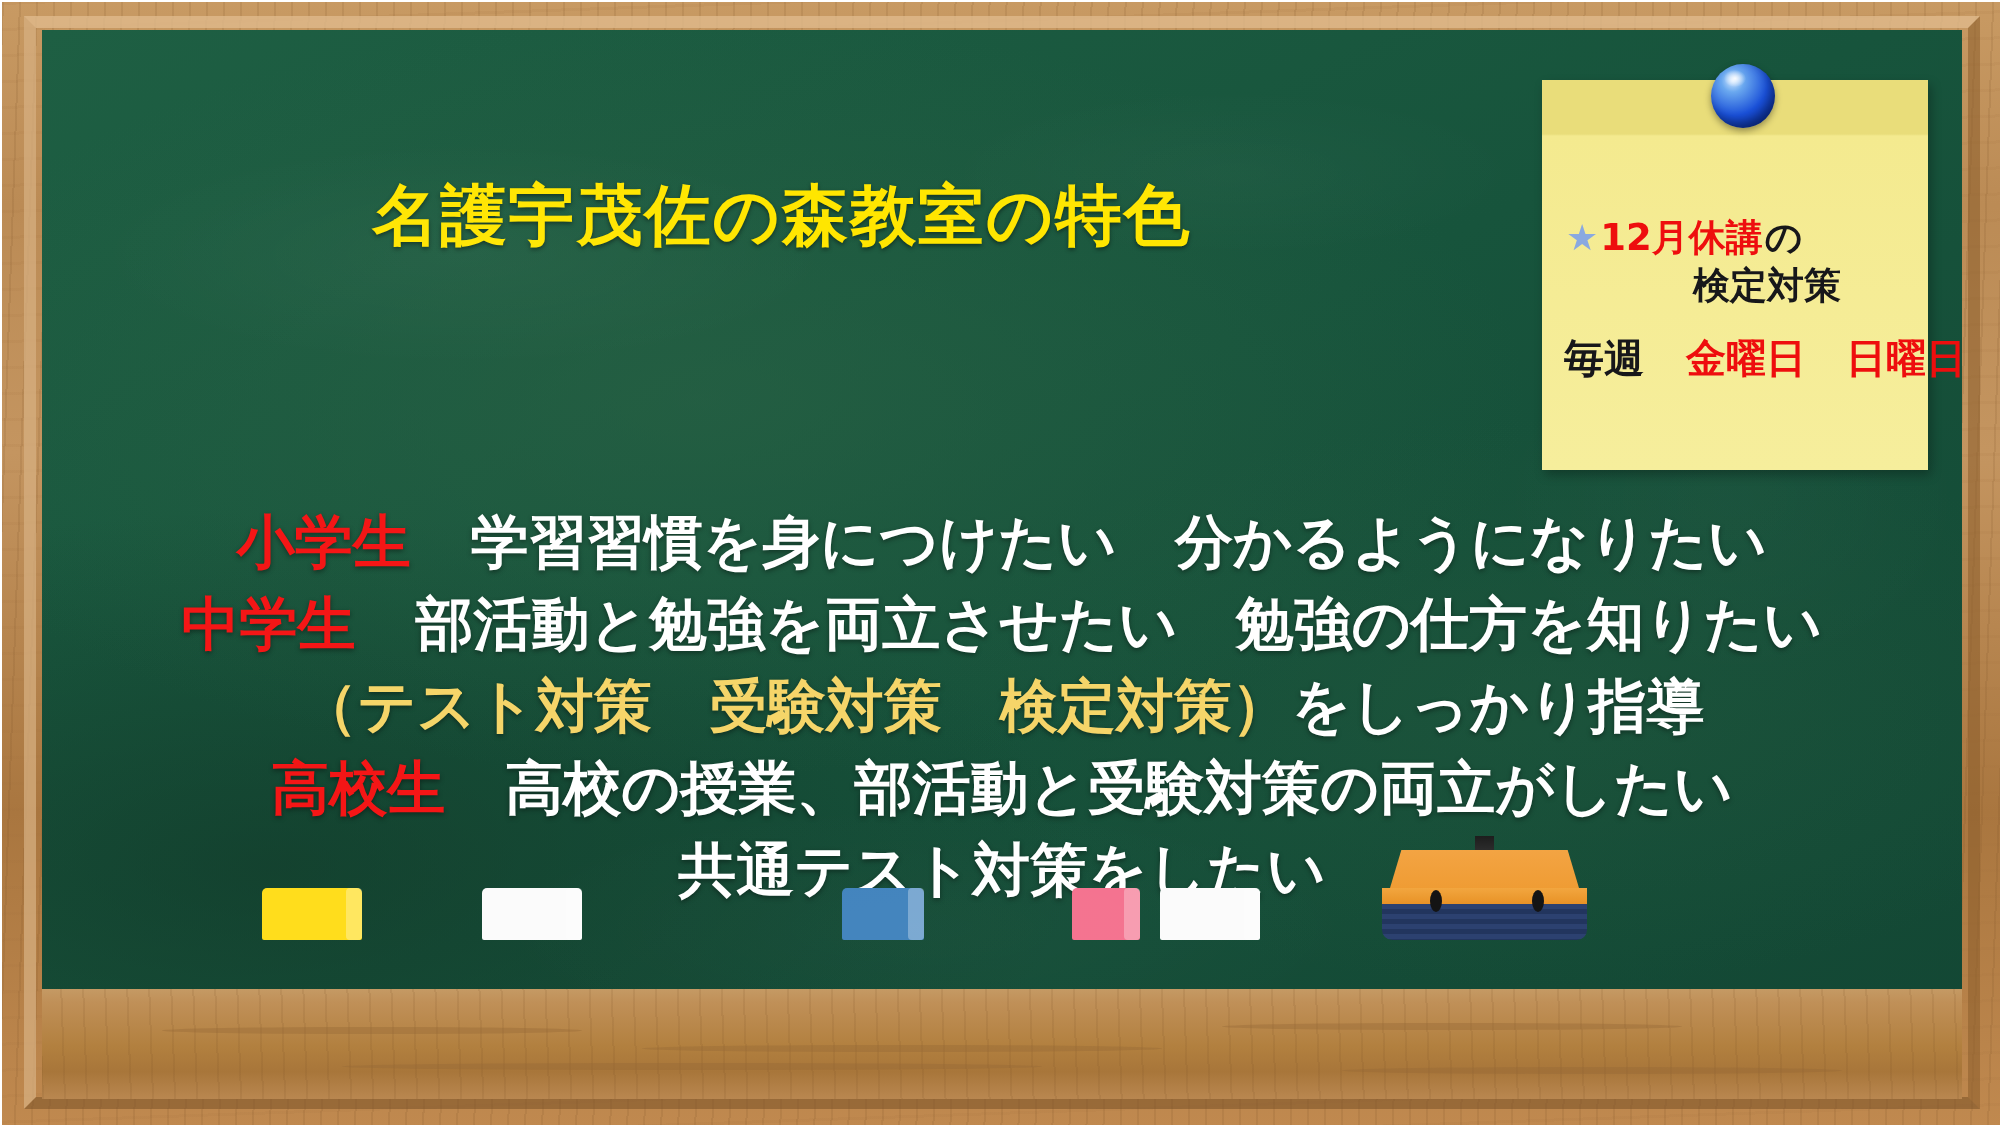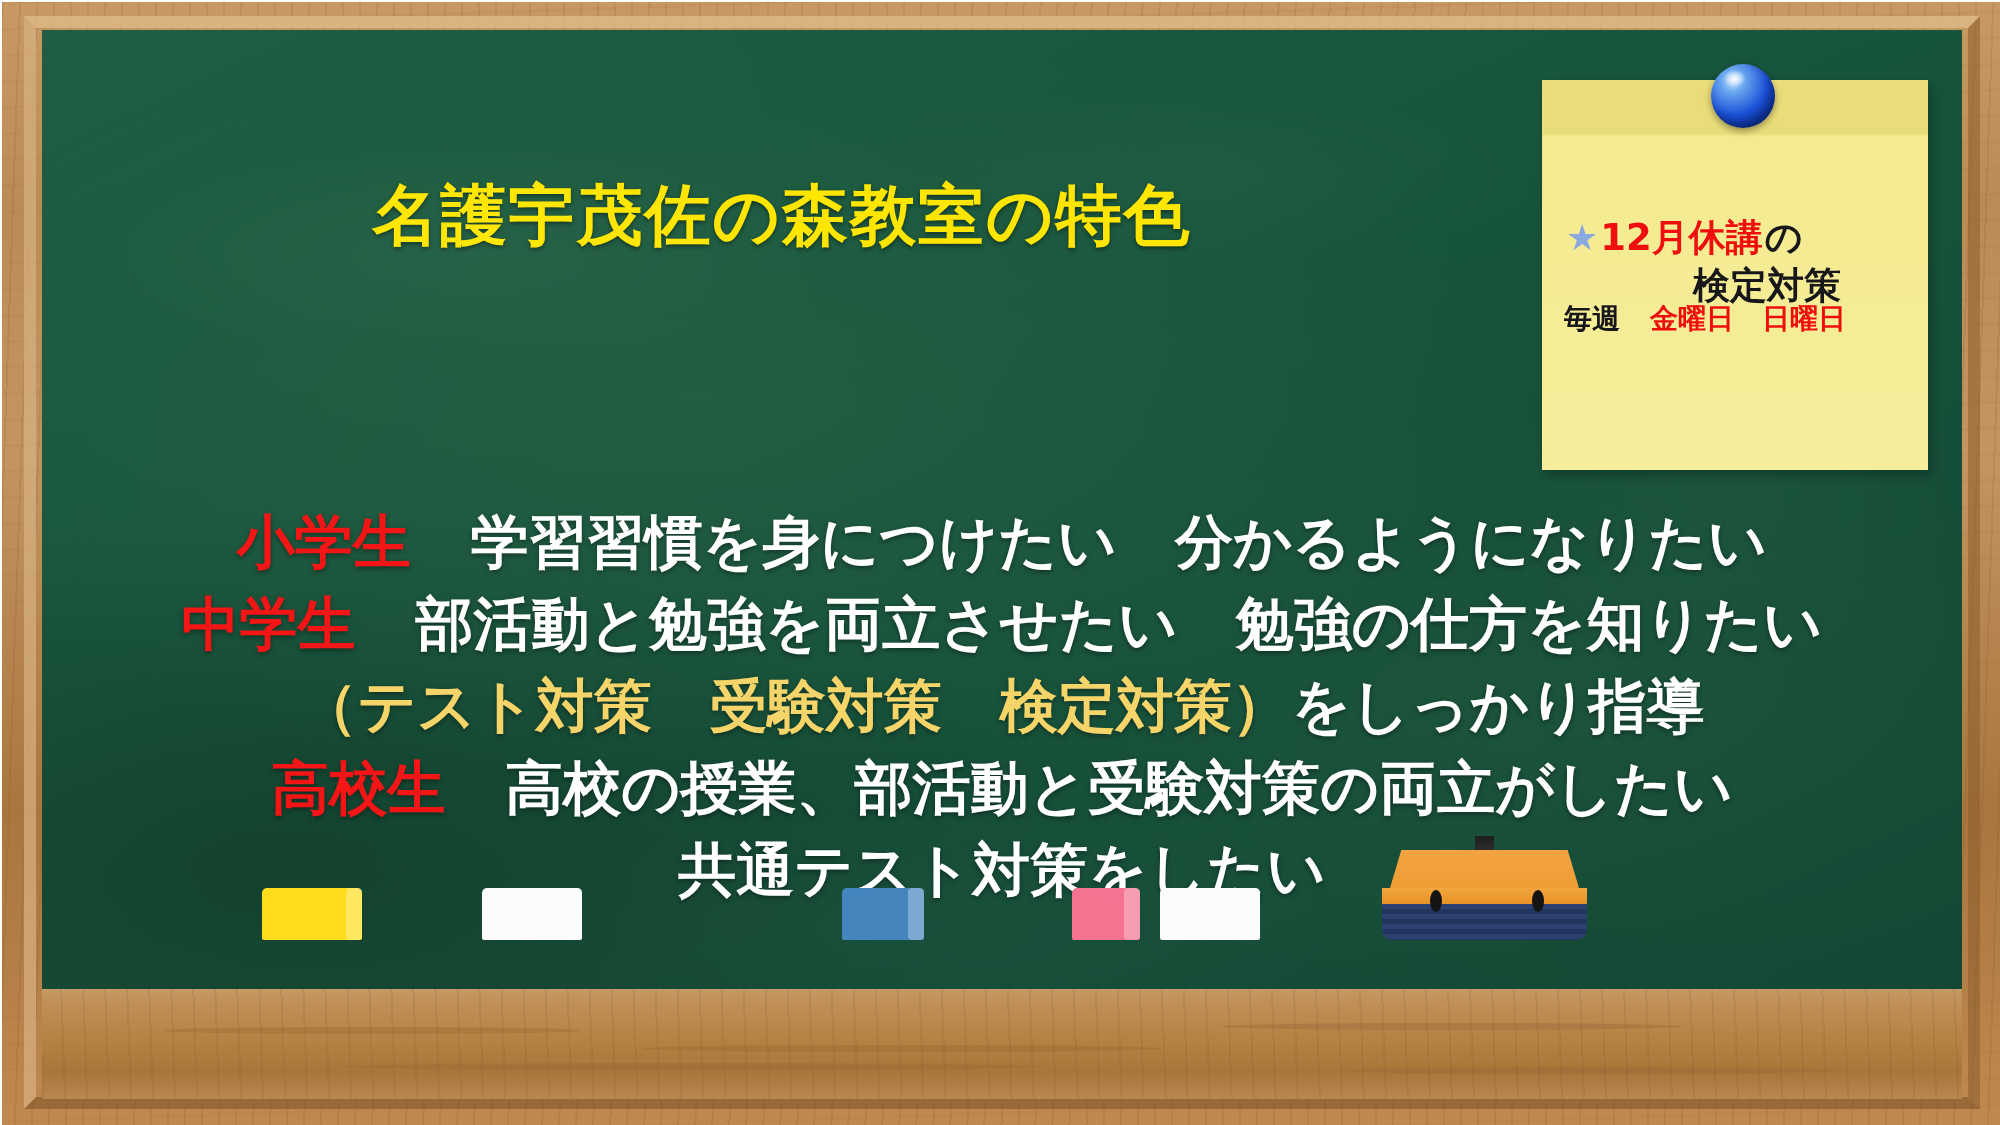--- a/index.html
+++ b/index.html
@@ -124,21 +124,21 @@
     background: radial-gradient(ellipse at center, rgba(255,255,255,.92), rgba(255,255,255,0) 72%);
   }
   .note-line {
     position:absolute;
     white-space:nowrap;
     font-family:"DejaVu Sans","Liberation Sans",sans-serif;
     font-weight:700;
   }
   #note-l1 { left:22px; top:132px; font-size:37px; }
   #note-l2 { left:150px; top:180px; font-size:37px; }
-  #note-l3 { left:20px; top:219px; font-size:28px; }
+  #note-l3 { left:20px; top:250px; font-size:40px; }
   #note-l4 { left:58px; top:280px; font-size:34px; letter-spacing:2px; }
   .n-red   { color:#ee0e0e; }
   .n-black { color:#17171a; }
   .n-star  { color:#8aa9e0; font-size:36px; }
 
   
   #chalk-tray {
     position:absolute;
     left:40px; bottom:28px;
     width:1920px; height:110px;

